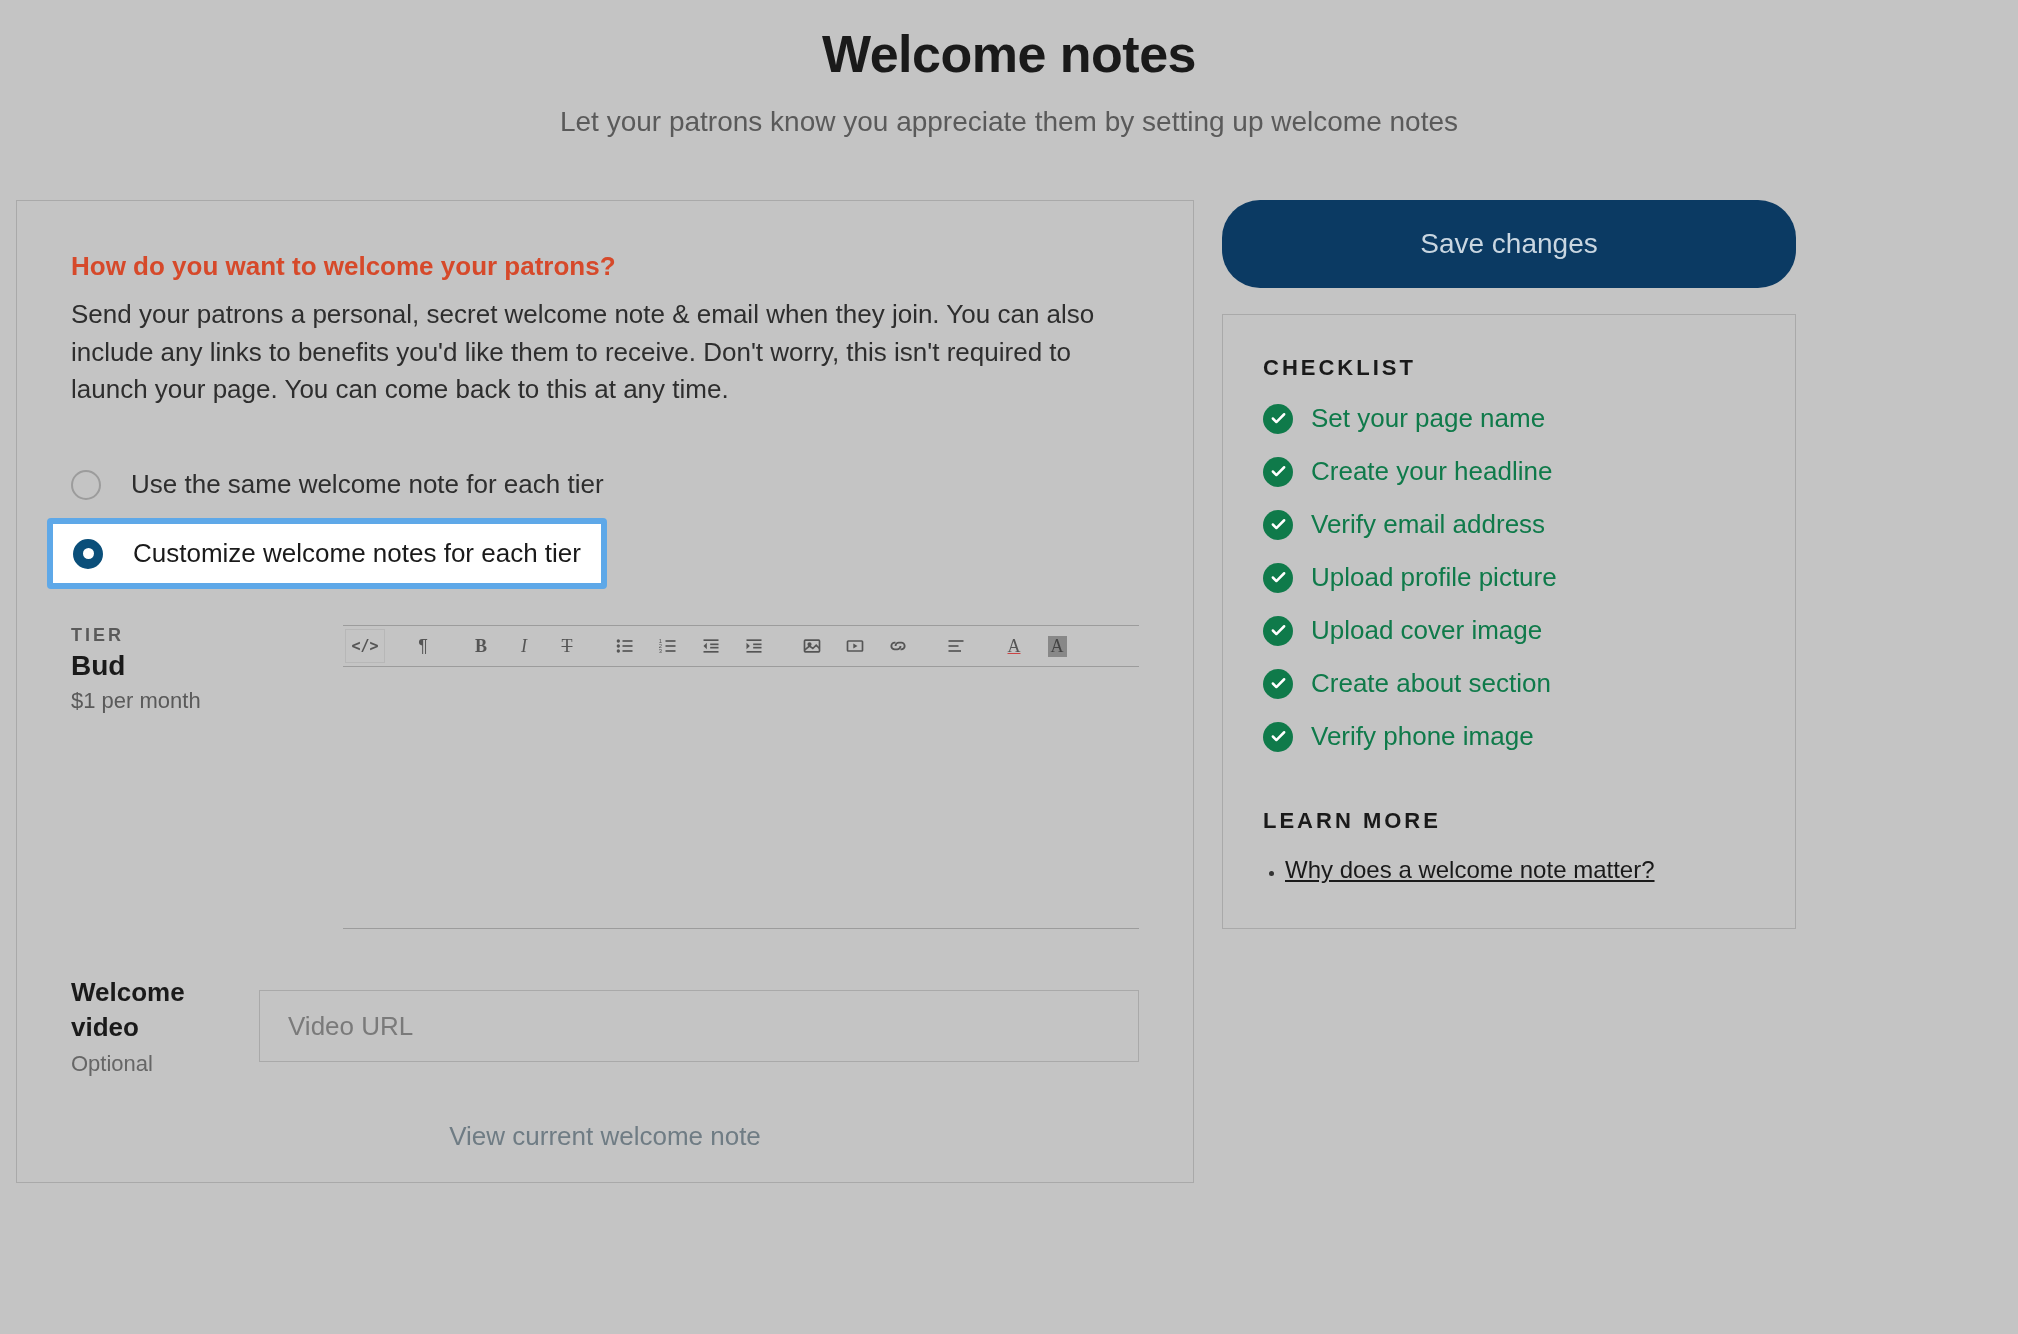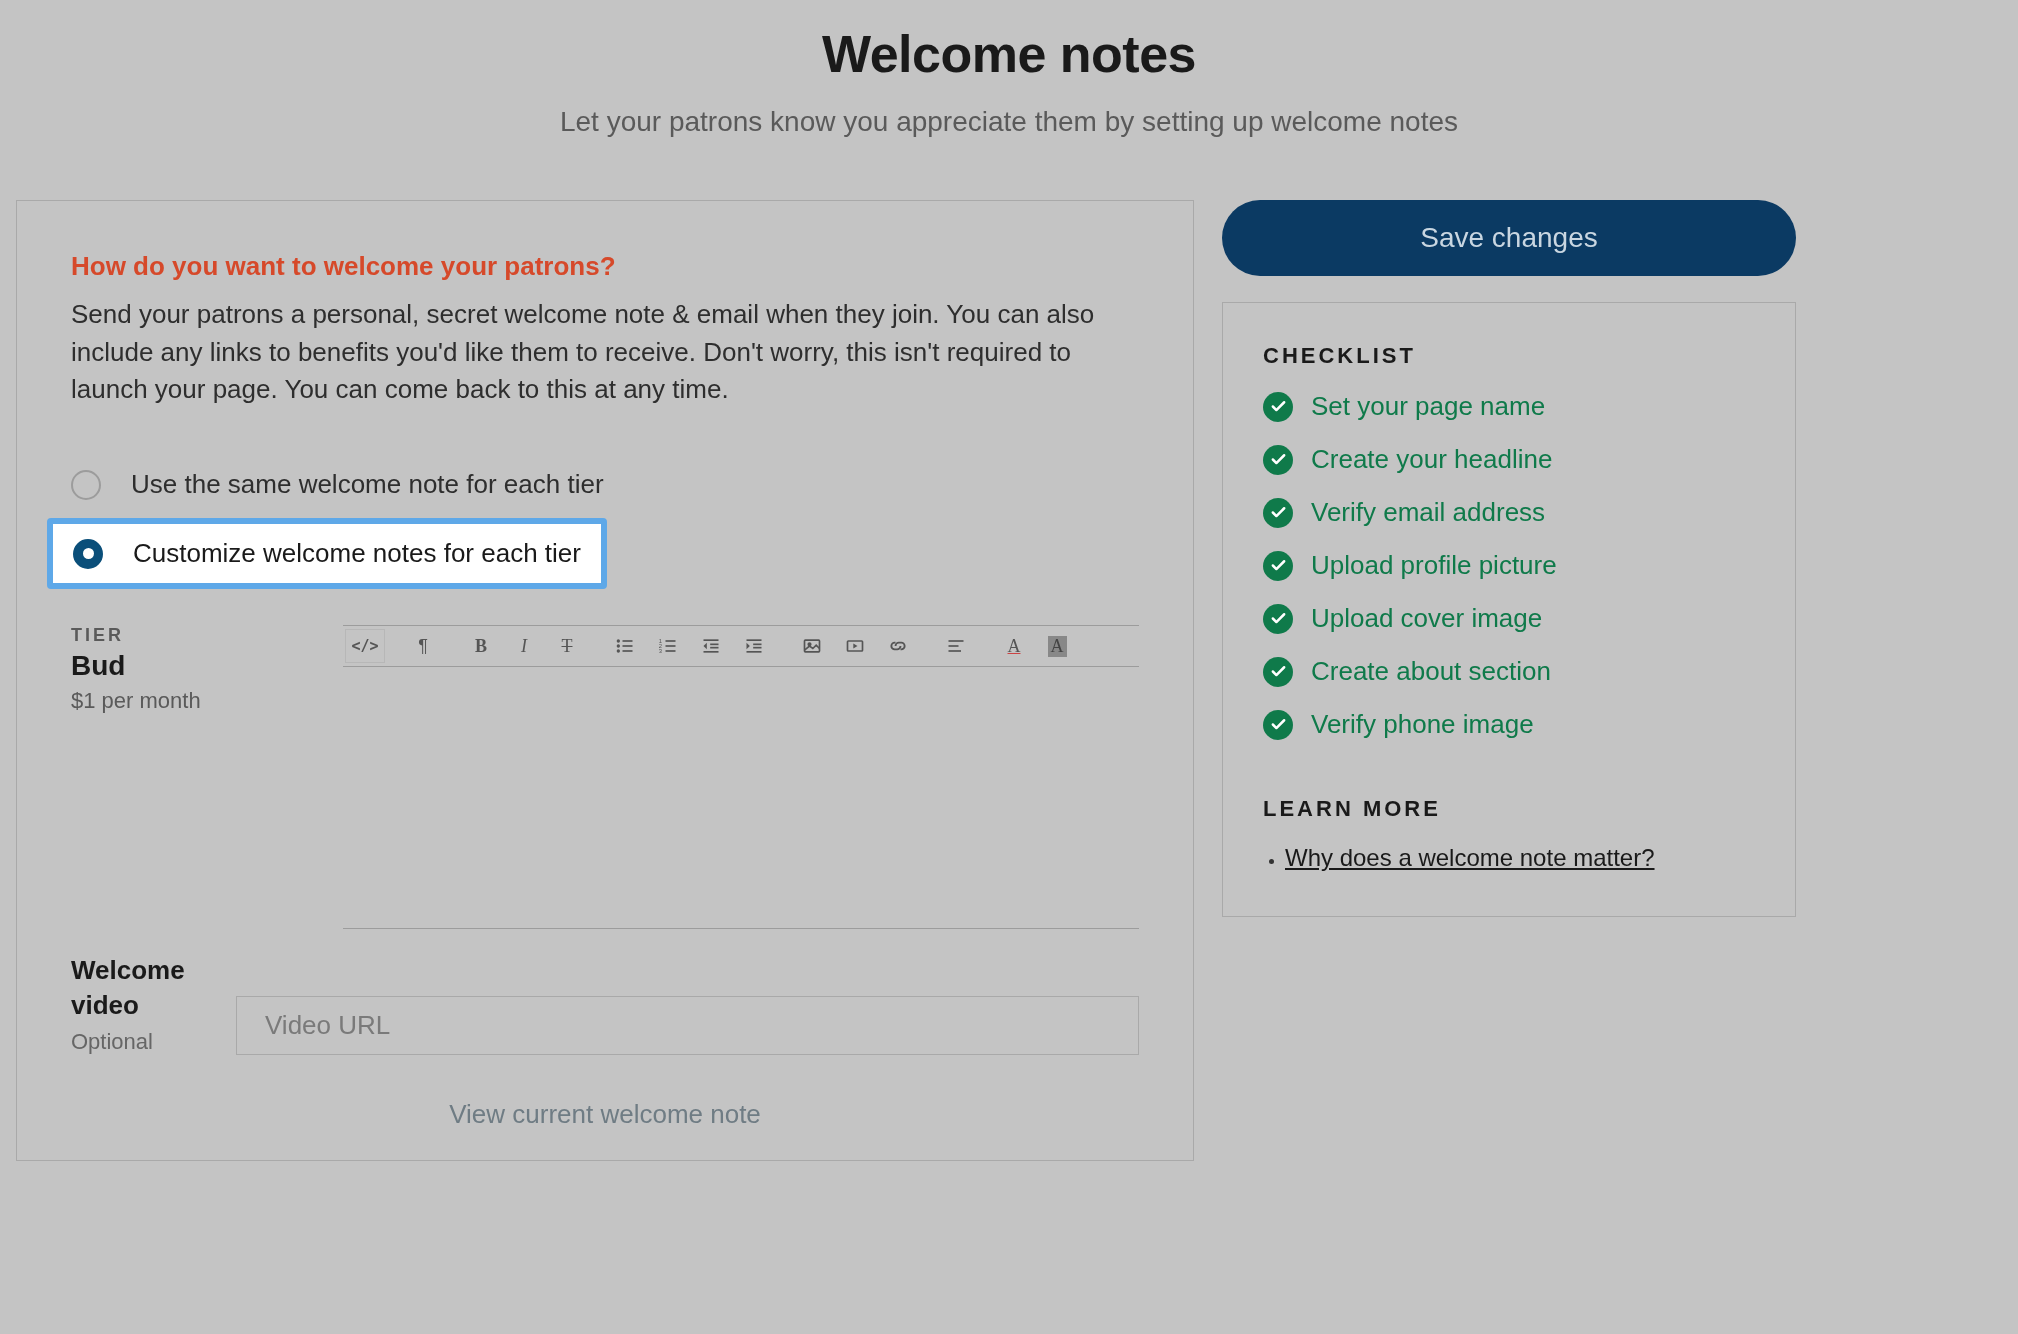--- a/index.html
+++ b/index.html
@@ -153,41 +153,41 @@
     }
     .tb-sep {
       width: 12px;
     }
     .editor-area {
       height: 262px;
       border-bottom: 1px solid #9c9c9c;
     }
     .video-row {
       display: flex;
-      gap: 5px;
-      margin-top: 24px;
-      align-items: flex-end;
+      gap: 28px;
+      margin-top: 46px;
+      align-items: center;
     }
     .video-label-block {
       flex: 0 0 160px;
     }
     .video-label {
       font-size: 26px;
       font-weight: 700;
       color: #1a1a1a;
       line-height: 1.35;
     }
     .video-optional {
       font-size: 22px;
       color: #666;
       margin-top: 6px;
     }
     .video-input {
       flex: 1;
-      height: 59px;
+      height: 72px;
       border: 1px solid #a9a9a9;
       background: #c4c4c4;
       font-size: 26px;
       padding: 0 28px;
       color: #777;
     }
     .video-input::placeholder { color: #7a7a7a; }
     .view-link-row {
       text-align: center;
       margin-top: 44px;
@@ -197,21 +197,21 @@
       color: #6f7c84;
       cursor: pointer;
     }
     .side-col {
       flex: 0 0 574px;
       display: flex;
       flex-direction: column;
       gap: 26px;
     }
     .save-btn {
-      height: 76px;
+      height: 88px;
       border-radius: 38px;
       background: #0b3a63;
       color: #c9d6e1;
       font-size: 28px;
       font-weight: 500;
       display: flex;
       align-items: center;
       justify-content: center;
       cursor: pointer;
     }

